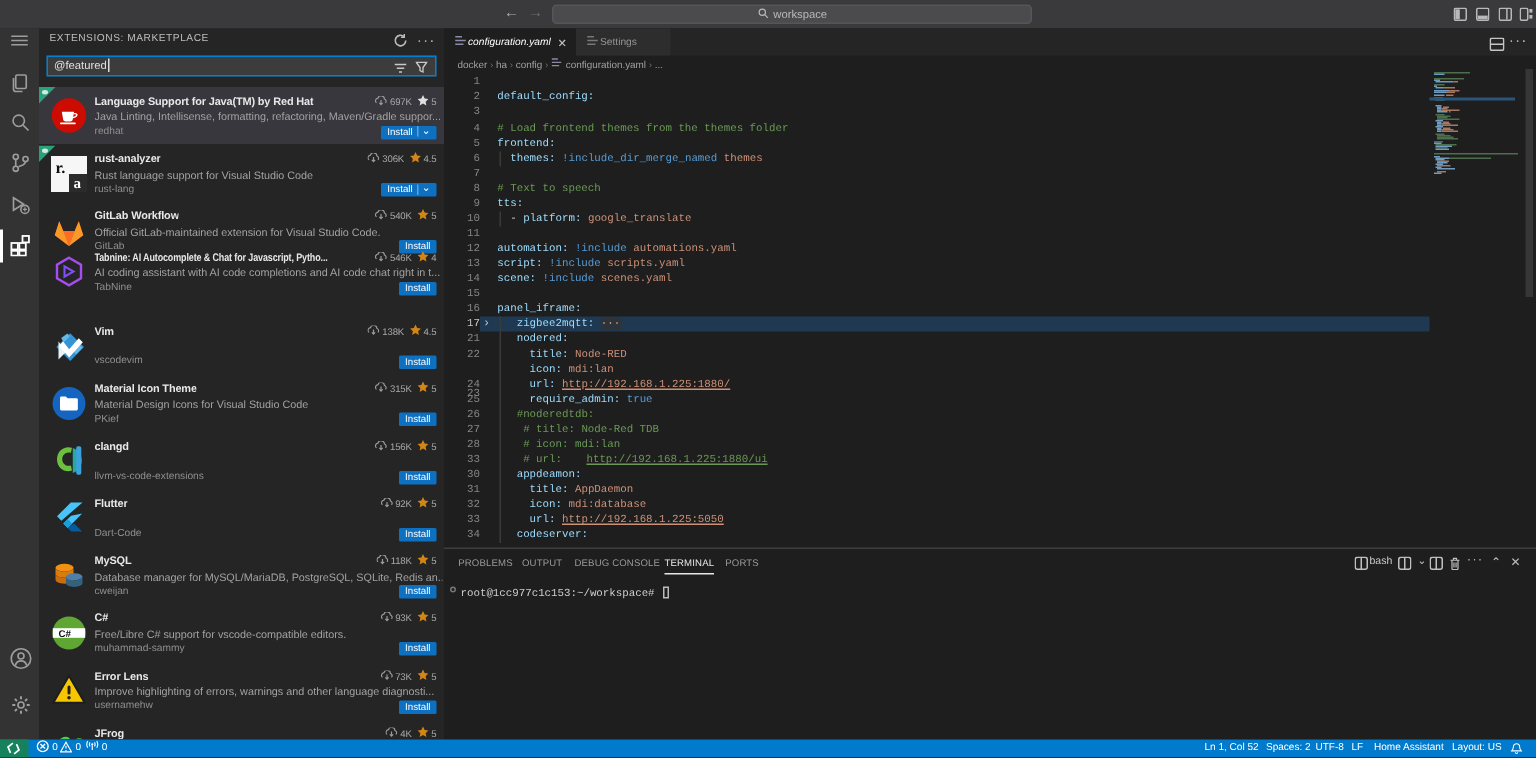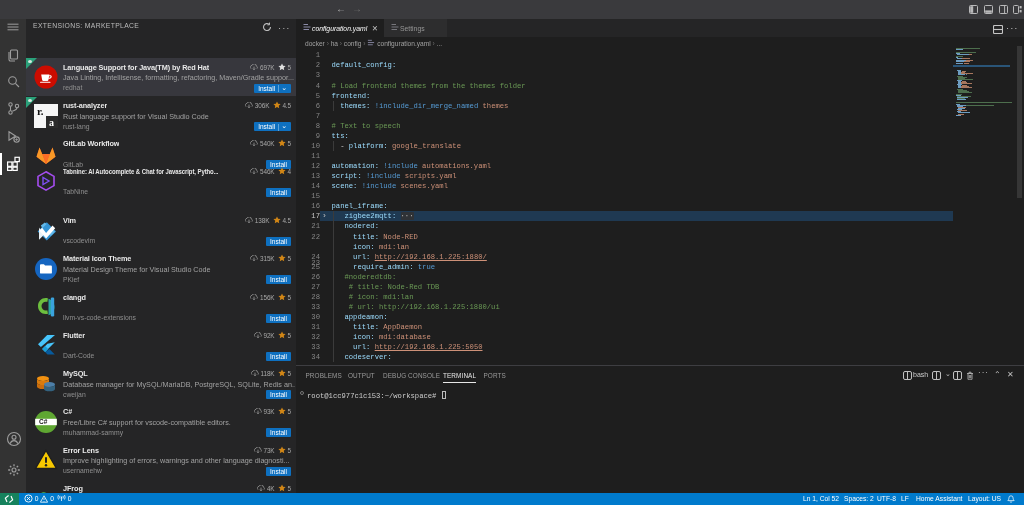--- a/index.html
+++ b/index.html
@@ -63,20 +63,25 @@
 
 #status{left:0;top:493px;width:1024px;height:12px;background:#007acc;color:#fff;font-size:6.7px;line-height:12px}
 #remote{position:absolute;left:0;top:0;width:19px;height:12px;background:#16825d}
 .sit{position:absolute;top:0;white-space:nowrap}
 </style></head><body>
 <div id="app">
 
 <div class="abs" id="title">
   <span class="abs navarr" style="left:336px">←</span>
   <span class="abs navarr" style="left:352px;color:#6e6e6e">→</span>
+  <div class="abs" id="tbox">
+    <svg width="8" height="8" viewBox="0 0 10 10" style="vertical-align:-1px;margin-right:3px">
+          <circle cx="4" cy="4" r="2.6" fill="none" stroke="#b9b9ba" stroke-width="1"></circle>
+          <path d="M6 6l2.6 2.6" stroke="#b9b9ba" stroke-width="1"></path>
+        </svg>workspace</div>
   <svg class="abs" style="left:969px;top:5px" width="9" height="9" viewBox="0 0 9 9">
         <rect x=".5" y=".5" width="8" height="8" rx="1" fill="none" stroke="#b9b9ba" stroke-width="1"></rect>
         <rect x="1.2" y="1.2" width="3" height="6.6" fill="#b9b9ba"></rect>
       </svg>
   <svg class="abs" style="left:984px;top:5px" width="9" height="9" viewBox="0 0 9 9">
         <rect x=".5" y=".5" width="8" height="8" rx="1" fill="none" stroke="#b9b9ba" stroke-width="1"></rect>
         <rect x="1.2" y="5.4" width="6.6" height="2.4" fill="#b9b9ba"></rect>
       </svg>
   <svg class="abs" style="left:999px;top:5px" width="9" height="9" viewBox="0 0 9 9">
         <rect x=".5" y=".5" width="8" height="8" rx="1" fill="none" stroke="#b9b9ba" stroke-width="1"></rect>
@@ -133,20 +138,28 @@
         </svg></div>
 </div>
 
 <div class="abs" id="side">
   <div id="shead">EXTENSIONS: MARKETPLACE</div>
   <svg style="position:absolute;left:236px;top:3px" width="10" height="10" viewBox="0 0 10 10">
         <path d="M8.5 5a3.5 3.5 0 1 1-1.2-2.6" fill="none" stroke="#bcbcbc" stroke-width="1.1"></path>
         <path d="M7.5 0.6v2.2H5.3" fill="none" stroke="#bcbcbc" stroke-width="1"></path>
       </svg>
   <div style="position:absolute;left:252px;top:2.5px;color:#bcbcbc;font-size:9.5px;letter-spacing:1px">···</div>
+  <div id="sbox">@featured<span style="border-left:1px solid #dcdcdc;margin-left:1px"></span>
+    <svg style="position:absolute;right:19px;top:3.5px" width="8" height="7" viewBox="0 0 8 7">
+          <path d="M0 1h8M1.5 3.5h5M3 6h2" stroke="#c8c8c8" stroke-width="1"></path>
+        </svg>
+    <svg style="position:absolute;right:5px;top:3px" width="8" height="8" viewBox="0 0 8 8">
+          <path d="M0.5 0.5h7L5 4v3L3 6V4z" fill="none" stroke="#c8c8c8" stroke-width=".9"></path>
+        </svg>
+  </div>
   <div style="position:absolute;left:0;top:39px;width:270px;height:435px;overflow:hidden">
 <div class="row sel" style="top:0.2px">
           <div class="ribbon"></div>
           <div class="ribdot"></div>
 <div class="elogo"><svg width="24" height="24" viewBox="0 0 24 24" style="">
               <circle cx="12" cy="12" r="11.5" fill="#cc0c00"></circle>
               <path d="M7.2 9.5h8.2l-.9 5.2c-.1.8-.8 1.3-1.6 1.3h-3.2c-.8 0-1.5-.5-1.6-1.3z" fill="#fff"></path>
               <path d="M15 10.5c1.6-.6 3 .1 2.7 1.4-.3 1.2-1.8 1.9-3.2 1.9v-1c1 0 1.9-.4 2.1-1 .2-.5-.5-.9-1.6-.5z" fill="#fff"></path>
               <rect x="6" y="16.7" width="10.5" height="1.1" rx=".5" fill="#fff"></rect>
             </svg></div>
@@ -184,34 +197,36 @@
               <path d="M12 22 2.5 14.8 5.5 5.5 8.2 12h7.6l2.7-6.5 3 9.3z" fill="#e24329"></path>
               <path d="M12 22 8.2 12h7.6z" fill="#fc6d26"></path>
               <path d="M2.5 14.8 5.5 5.5 8.2 12 12 22zM21.5 14.8 18.5 5.5 15.8 12 12 22z" fill="#fca326" opacity=".9"></path>
             </svg></div>
 <div class="etitle"><span class="ttx">GitLab Workflow</span><span class="meta"><svg width="8" height="7" viewBox="0 0 8 7" style="vertical-align:-1px">
                 <path d="M1 4.6A1.8 1.8 0 0 1 2 1.4 2.2 2.2 0 0 1 6.3 2 1.6 1.6 0 0 1 7 4.6" fill="none" stroke="#9a9a9a" stroke-width=".8"></path>
                 <path d="M4 2.6v3M2.9 4.6 4 5.8l1.1-1.2" fill="none" stroke="#9a9a9a" stroke-width=".8"></path>
               </svg> 540K &nbsp;<svg width="8" height="8" viewBox="0 0 10 10" style="vertical-align:-1px">
                 <path d="M5 .5l1.4 2.9 3.1.4-2.3 2.2.6 3.1L5 7.6 2.2 9.1l.6-3.1L.5 3.8l3.1-.4z" fill="#d18616"></path>
               </svg> 5</span></div>
+<div class="edesc">Official GitLab-maintained extension for Visual Studio Code.</div>
 <div class="epub">GitLab</div>
 <div class="btn"><span>Install</span></div>
         </div>
 <div class="row" style="top:104px">
 <div class="elogo"><svg width="24" height="24" viewBox="0 0 24 24" style="">
               <path d="M12 2.8 20 7.4v9.2L12 21.2 4 16.6V7.4z" fill="none" stroke="#a64df1" stroke-width="1.6"></path>
               <path d="M9 8.5v7l6-3.5z" fill="none" stroke="#7f4ff3" stroke-width="1.4"></path>
             </svg></div>
 <div class="etitle"><span class="ttx" style="transform:scaleX(.82);transform-origin:0 0;max-width:205px">Tabnine: AI Autocomplete &amp; Chat for Javascript, Pytho...</span><span class="meta"><svg width="8" height="7" viewBox="0 0 8 7" style="vertical-align:-1px">
                 <path d="M1 4.6A1.8 1.8 0 0 1 2 1.4 2.2 2.2 0 0 1 6.3 2 1.6 1.6 0 0 1 7 4.6" fill="none" stroke="#9a9a9a" stroke-width=".8"></path>
                 <path d="M4 2.6v3M2.9 4.6 4 5.8l1.1-1.2" fill="none" stroke="#9a9a9a" stroke-width=".8"></path>
               </svg> 546K &nbsp;<svg width="8" height="8" viewBox="0 0 10 10" style="vertical-align:-1px">
                 <path d="M5 .5l1.4 2.9 3.1.4-2.3 2.2.6 3.1L5 7.6 2.2 9.1l.6-3.1L.5 3.8l3.1-.4z" fill="#d18616"></path>
               </svg> 4</span></div>
+<div class="edesc">AI coding assistant with AI code completions and AI code chat right in t...</div>
 <div class="epub">TabNine</div>
 <div class="btn"><span>Install</span></div>
         </div>
 <div class="row" style="top:153.4px">
 <div class="elogo"><svg width="24" height="24" viewBox="0 0 24 24" style="">
               <path d="M12.8 4.2 22 13.4 12.8 22.6 3.6 13.4z" fill="#3494d4"></path>
               <path d="M6.8 7.4 10.9 4.4l1.7 1.7-4.2 4.2z" fill="#63b9ea"></path>
               <path d="M14.8 16 19 11.8l2 2-4.3 4.3z" fill="#63b9ea"></path>
               <path d="M5 9.5v12.2l4.7-4.7z" fill="#e9f2f7"></path>
               <path d="M5.3 12.5 8.1 9.7l4 5.2 6.4-7.4 2.7 2.7-9.1 10.2z" fill="#fff"></path>
@@ -229,21 +244,21 @@
 <div class="elogo"><svg width="24" height="24" viewBox="0 0 24 24" style="">
               <circle cx="12" cy="12" r="11" fill="#1565c0"></circle>
               <path d="M6 8.2c0-.5.4-.9.9-.9h3l1.2 1.2h5.9c.5 0 .9.4.9.9v6.3c0 .5-.4.9-.9.9H6.9c-.5 0-.9-.4-.9-.9z" fill="#fff"></path>
             </svg></div>
 <div class="etitle"><span class="ttx">Material Icon Theme</span><span class="meta"><svg width="8" height="7" viewBox="0 0 8 7" style="vertical-align:-1px">
                 <path d="M1 4.6A1.8 1.8 0 0 1 2 1.4 2.2 2.2 0 0 1 6.3 2 1.6 1.6 0 0 1 7 4.6" fill="none" stroke="#9a9a9a" stroke-width=".8"></path>
                 <path d="M4 2.6v3M2.9 4.6 4 5.8l1.1-1.2" fill="none" stroke="#9a9a9a" stroke-width=".8"></path>
               </svg> 315K &nbsp;<svg width="8" height="8" viewBox="0 0 10 10" style="vertical-align:-1px">
                 <path d="M5 .5l1.4 2.9 3.1.4-2.3 2.2.6 3.1L5 7.6 2.2 9.1l.6-3.1L.5 3.8l3.1-.4z" fill="#d18616"></path>
               </svg> 5</span></div>
-<div class="edesc">Material Design Theme for Visual Studio Code</div>
+<div class="edesc">Material Design Icons for Visual Studio Code</div>
 <div class="epub">PKief</div>
 <div class="btn"><span>Install</span></div>
         </div>
 <div class="row" style="top:230.0px">
 <div class="elogo"><svg width="24" height="24" viewBox="0 0 24 24" style="">
               <path d="M14 3.5c-5-1.6-10 2-10 7.6 0 5.7 5 9.3 10 7.6l-.7-3.4c-2.9 1-5.8-1-5.8-4.2 0-3.1 2.9-5.2 5.8-4.2z" fill="#6dbf3e"></path>
               <path d="M14.5 3.7v16.6c3.5-1 6-4.3 6-8.3s-2.5-7.3-6-8.3z" fill="#2aa8a0"></path>
               <rect x="16.8" y="2.5" width="3.4" height="19" rx="1.2" fill="#3aa3dd"></rect>
             </svg></div>
 <div class="etitle"><span class="ttx">clangd</span><span class="meta"><svg width="8" height="7" viewBox="0 0 8 7" style="vertical-align:-1px">
@@ -411,21 +426,21 @@
 <div class="cl" style="top:151.35px"><span class="key">panel_iframe:</span></div>
 <div class="cl" style="top:161.42px"><span class="ig"></span>   <span class="key">zigbee2mqtt:</span> <span class="fold">···</span></div>
 <div class="cl" style="top:171.49px"><span class="ig"></span>   <span class="key">nodered:</span></div>
 <div class="cl" style="top:181.56px"><span class="ig"></span>     <span class="key">title:</span> <span class="val">Node-RED</span></div>
 <div class="cl" style="top:191.63px"><span class="ig"></span>     <span class="key">icon:</span> <span class="val">mdi:lan</span></div>
 <div class="cl" style="top:201.70px"><span class="ig"></span>     <span class="key">url:</span> <span class="val" style="text-decoration:underline;">http://192.168.1.225:1880/</span></div>
 <div class="cl" style="top:211.77px"><span class="ig"></span>     <span class="key">require_admin:</span> <span class="tag">true</span></div>
 <div class="cl" style="top:221.84px"><span class="ig"></span>   <span class="com">#noderedtdb:</span></div>
 <div class="cl" style="top:231.91px"><span class="ig"></span>    <span class="com"># title: Node-Red TDB</span></div>
 <div class="cl" style="top:241.98px"><span class="ig"></span>    <span class="com"># icon: mdi:lan</span></div>
-<div class="cl" style="top:252.05px"><span class="ig"></span>    <span class="com"># url: </span><span class="com" style="">http://192.168.1.225:1880/ui</span></div>
+<div class="cl" style="top:252.05px"><span class="ig"></span>    <span class="com"># url: </span><span class="com" style="text-decoration:underline;margin-left:12px;">http://192.168.1.225:1880/ui</span></div>
 <div class="cl" style="top:262.12px"><span class="ig"></span>   <span class="key">appdeamon:</span></div>
 <div class="cl" style="top:272.19px"><span class="ig"></span>     <span class="key">title:</span> <span class="val">AppDaemon</span></div>
 <div class="cl" style="top:282.26px"><span class="ig"></span>     <span class="key">icon:</span> <span class="val">mdi:database</span></div>
 <div class="cl" style="top:292.33px"><span class="ig"></span>     <span class="key">url:</span> <span class="val" style="text-decoration:underline;">http://192.168.1.225:5050</span></div>
 <div class="cl" style="top:302.40px"><span class="ig"></span>   <span class="key">codeserver:</span></div>
   </div>
   <div id="mmap">
 <div style="position:absolute;left:660.00px;top:29.40px;width:23.66px;height:1px;background:#4d6e4d"></div>
 <div style="position:absolute;left:660.00px;top:30.48px;width:6.83px;height:1px;background:#6d9cc0"></div>
 <div style="position:absolute;left:660.00px;top:32.66px;width:20.48px;height:1px;background:#4d6e4d"></div>

